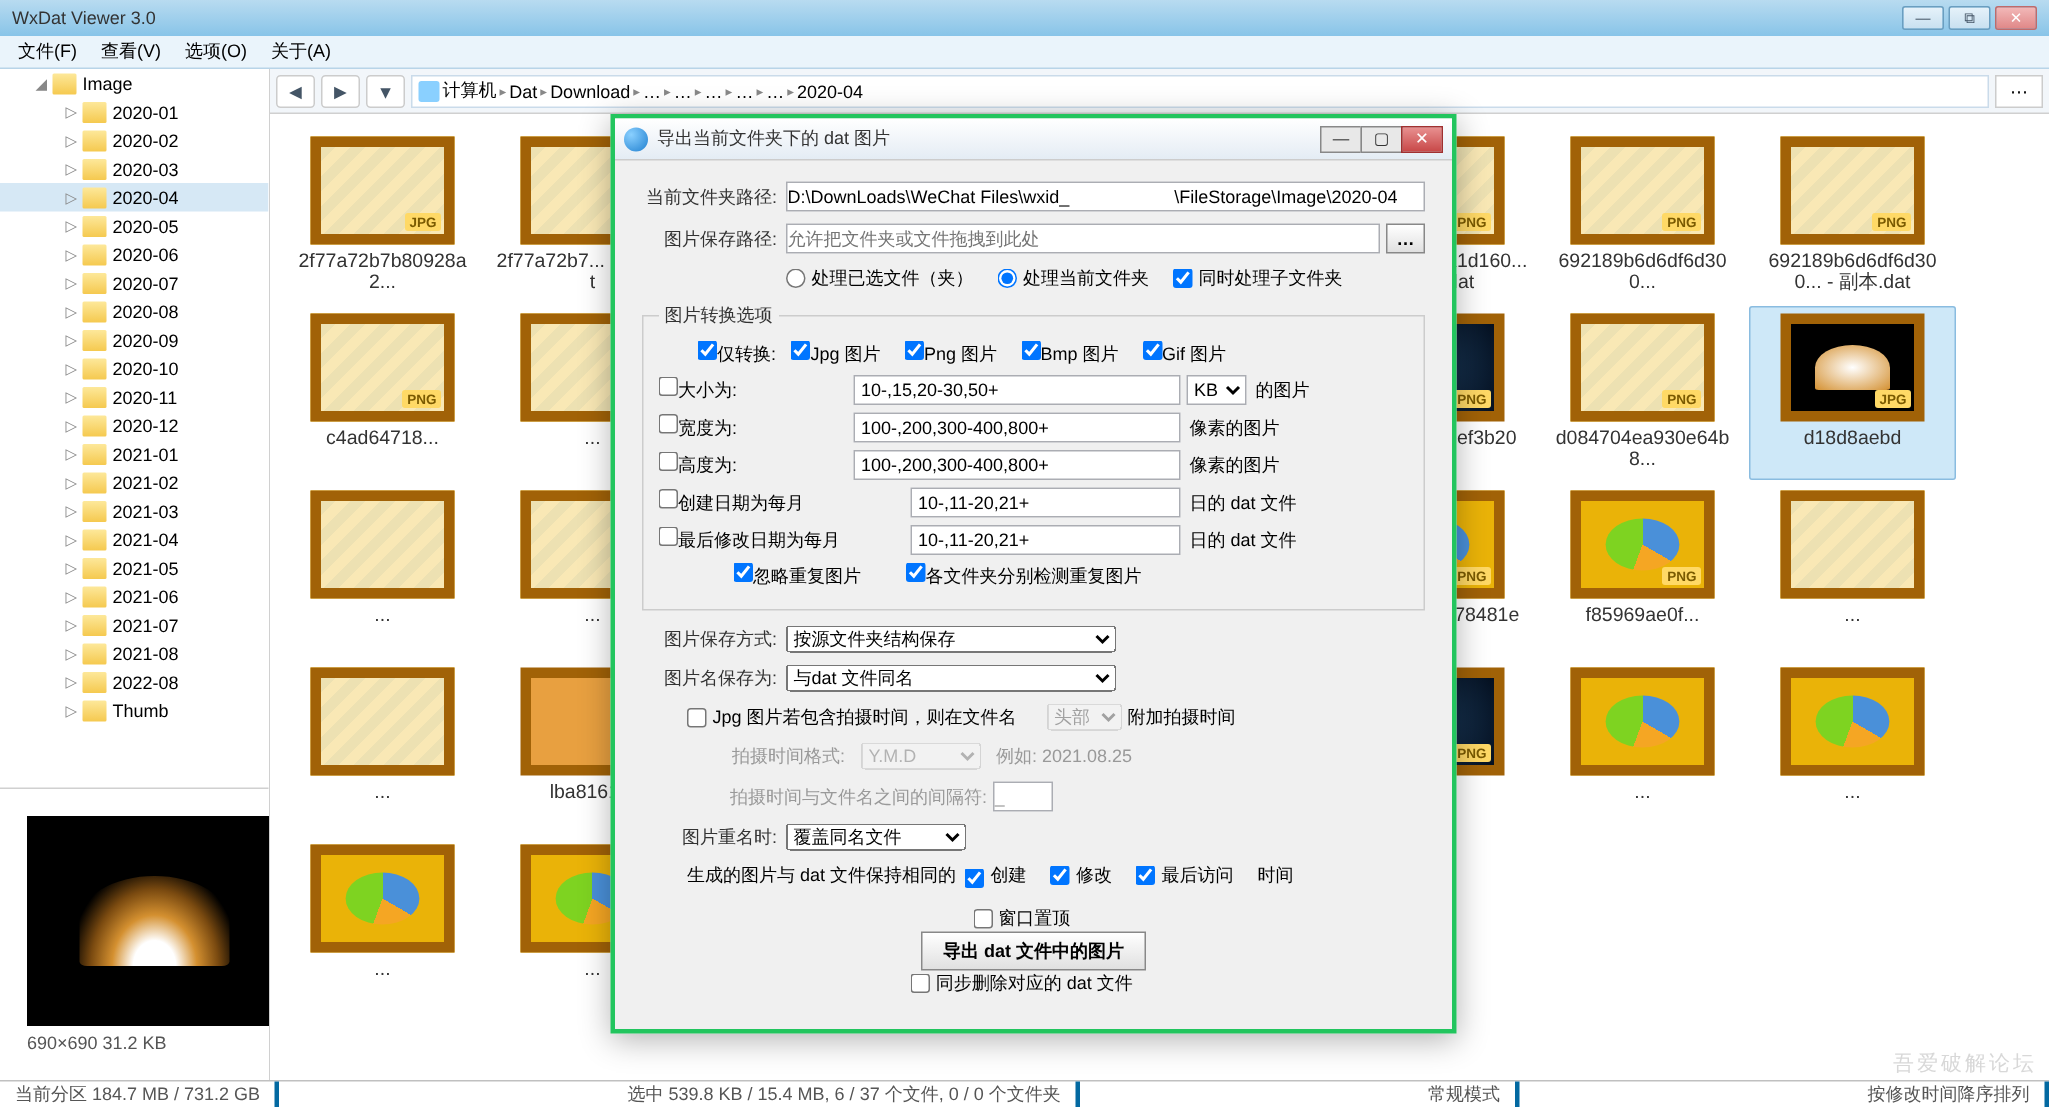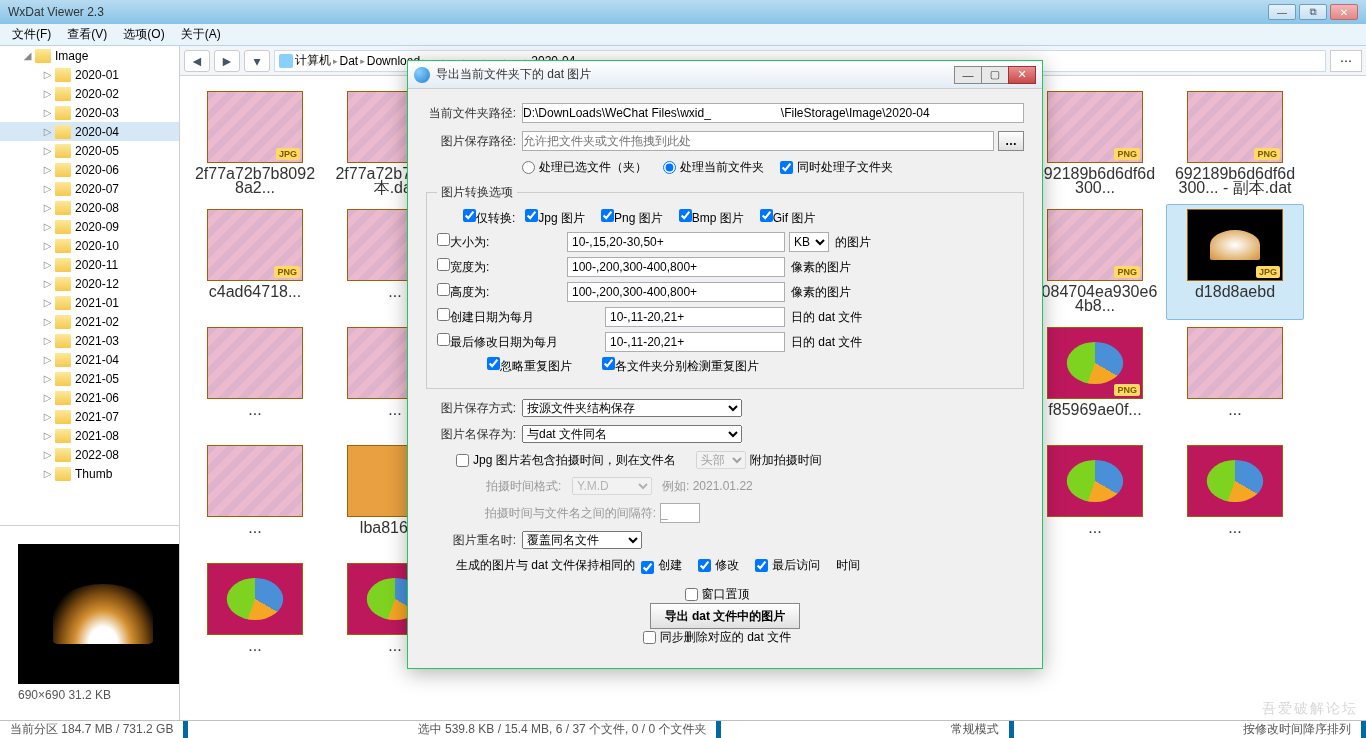--- a/index.html
+++ b/index.html
@@ -40,30 +40,30 @@
 .nav-btn { width: 26px; height: 22px; border: 1px solid #ccc; border-radius: 3px; background: #fff; display:flex; align-items:center; justify-content:center; font-size:14px; color:#456; }
 .crumb-path { flex: 1; height: 22px; border: 1px solid #cadbea; background: #fff; display: flex; align-items: center; padding: 0 4px; gap: 2px; overflow:hidden; }
 .crumb-seg { display: flex; align-items: center; gap: 4px; }
 .crumb-sep { color: #888; font-size: 9px; }
 .crumb-extra { width: 32px; height: 22px; border: 1px solid #ccc; background:#fff; display:flex; align-items:center; justify-content:center; }
 
 
 .file-grid { flex: 1; overflow: auto; padding: 10px 6px; display: flex; flex-wrap: wrap; gap: 2px 2px; align-content: flex-start; position:relative; }
 .file-item { width: 138px; height: 116px; display: flex; flex-direction: column; align-items: center; padding: 4px; border: 1px solid transparent; border-radius:2px; }
 .file-item.selected { background: #cee8f8; border-color: #8abce0; }
-.thumb { width: 96px; height: 72px; background: #be185d; border: 1px solid #a16207; position: relative; display:flex; align-items:flex-end; justify-content:center; overflow:hidden; }
+.thumb { width: 96px; height: 72px; background: #eab308; border: 7px solid #a16207; position: relative; display:flex; align-items:flex-end; justify-content:center; overflow:hidden; }
 .thumb .placeholder { width:100%; height:100%; background: linear-gradient(135deg,#eef5fb 25%,#fff 25%,#fff 50%,#eef5fb 50%,#eef5fb 75%,#fff 75%); background-size:20px 20px; opacity:.7; }
 .thumb .dark { width:100%; height:100%; background: radial-gradient(circle,#1a3a5a,#051020); }
 .thumb .orange { width:100%; height:100%; background: #e8a040; }
 .thumb .chart { width:100%; height:100%; background: conic-gradient(#4a90d9 0 120deg,#f5a623 120deg 200deg,#7ed321 200deg 360deg); border-radius:50%; transform:scale(.6); }
 .thumb .badge { position: absolute; right: 2px; bottom: 2px; background: #ffd966; color: #7a5a00; font-size: 9px; padding: 1px 3px; border-radius: 2px; font-weight:bold; }
-.file-item .name { text-align: center; line-height: 14px; max-height: 28px; overflow: hidden; word-break: break-all; margin-top:4px; font-size:16px; color:#333; }
-
-
-.dialog { position: absolute; left: 407px; top: 60px; width: 636px; background: #f0f0f0; border: 1px solid #22c55e; box-shadow: 0 4px 20px rgba(0,0,0,.3); z-index:100; }
+.file-item .name { text-align: center; line-height: 14px; max-height: 28px; overflow: hidden; word-break: break-all; margin-top:4px; font-size:13px; color:#333; }
+
+
+.dialog { position: absolute; left: 407px; top: 76px; width: 564px; background: #f0f0f0; border: 3px solid #22c55e; box-shadow: 0 4px 20px rgba(0,0,0,.3); z-index:100; }
 .dlg-titlebar { height: 28px; background: linear-gradient(#fff, #e4ecf4); display: flex; align-items: center; padding: 0 6px; border-bottom:1px solid #ccc; }
 .dlg-titlebar .ico { width: 16px; height: 16px; background: radial-gradient(circle at 30% 30%, #8ad0ff, #2080d0); border-radius: 50%; margin-right: 6px; }
 .dlg-titlebar .title { flex: 1; color: #333; }
 .dlg-titlebar .wbtns { display:flex; }
 .dlg-titlebar .wbtn { width: 28px; height: 18px; border: 1px solid #888; background:#e8e8e8; display:flex; align-items:center; justify-content:center; font-size:11px; color:#333; margin-left:-1px; }
 .dlg-titlebar .wbtn.close { background: linear-gradient(#e89090,#c84848); color:#fff; border-color:#a03030; }
 
 .dlg-body { padding: 14px 18px; }
 .dlg-row { display: flex; align-items: center; margin-bottom: 8px; }
 .dlg-row .lbl { width: 90px; text-align: right; margin-right: 6px; color:#333; }
@@ -77,31 +77,31 @@
 fieldset legend { color:#333; padding:0 4px; }
 .fs-row { display:flex; align-items:center; margin-bottom:5px; }
 .fs-row input[type=text] { height:20px; border:1px solid #abadb3; padding:0 4px; }
 .fs-row select { height:20px; border:1px solid #abadb3; background:#fff; }
 .fs-row .suffix { margin-left:6px; }
 
 .dlg-btn { height: 26px; padding: 0 14px; border: 1px solid #888; background: linear-gradient(#fff,#e0e0e0); font-weight:bold; }
 
 
 .status-bar { height: 18px; border-top: 1px solid #c0c0c0; display:flex; font-size:11px; color:#555; }
-.status-bar .cell { padding: 1px 10px; border-right:5px solid #0369a1; display:flex; align-items:center; }
+.status-bar .cell { padding: 1px 10px; border-right:3px solid #0369a1; display:flex; align-items:center; }
 .status-bar .spacer { flex:1; }
 
 
 .watermark { position:absolute; right:8px; bottom:20px; color:#d8d8d8; font-size:14px; letter-spacing:2px; pointer-events:none; }
 </style>
 </head>
 <body>
 
 <div class="titlebar">
-  <span class="title">WxDat Viewer 2.3</span>
+  <span class="title">WxDat Viewer 3.0</span>
   <div class="win-btns">
     <div class="win-btn">—</div>
     <div class="win-btn">⧉</div>
     <div class="win-btn close">✕</div>
   </div>
 </div>
 
 <div class="menubar">
   <div class="menu-item">文件(F)</div>
   <div class="menu-item">查看(V)</div>
@@ -615,21 +615,21 @@
           <input type="checkbox" style="">
           <span>Jpg 图片若包含拍摄时间，则在文件名</span>
         </label>
       <select style="width:50px;margin:0 4px;" disabled=""><option>头部</option></select>
       <span>附加拍摄时间</span>
     </div>
 
     <div class="dlg-row" style="padding-left:60px;color:#999;">
       <span class="lbl2" style="width:86px;">拍摄时间格式:</span>
       <select style="width:80px;color:#999;" disabled=""><option>Y.M.D</option></select>
-      <span style="margin-left:10px;">例如: 2021.01.22</span>
+      <span style="margin-left:10px;">例如: 2021.08.25</span>
     </div>
     <div class="dlg-row" style="padding-left:40px;color:#999;">
       <span style="width:190px;text-align:right;">拍摄时间与文件名之间的间隔符:</span>
       <input type="text" style="width: 40px; margin-left: 4px; color: rgb(153, 153, 153);" disabled="" value="_">
     </div>
 
     <div class="dlg-row">
       <span class="lbl">图片重名时:</span>
       <select style="width:120px;"><option>覆盖同名文件</option></select>
     </div>

